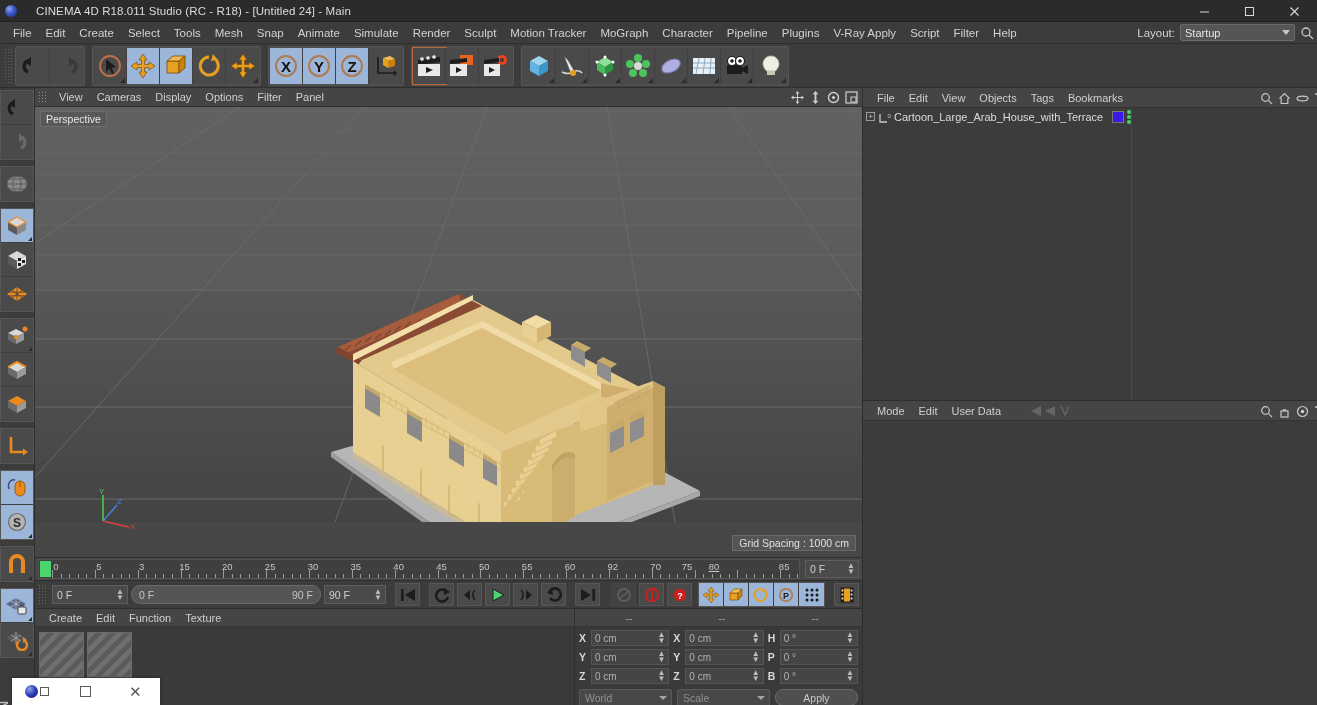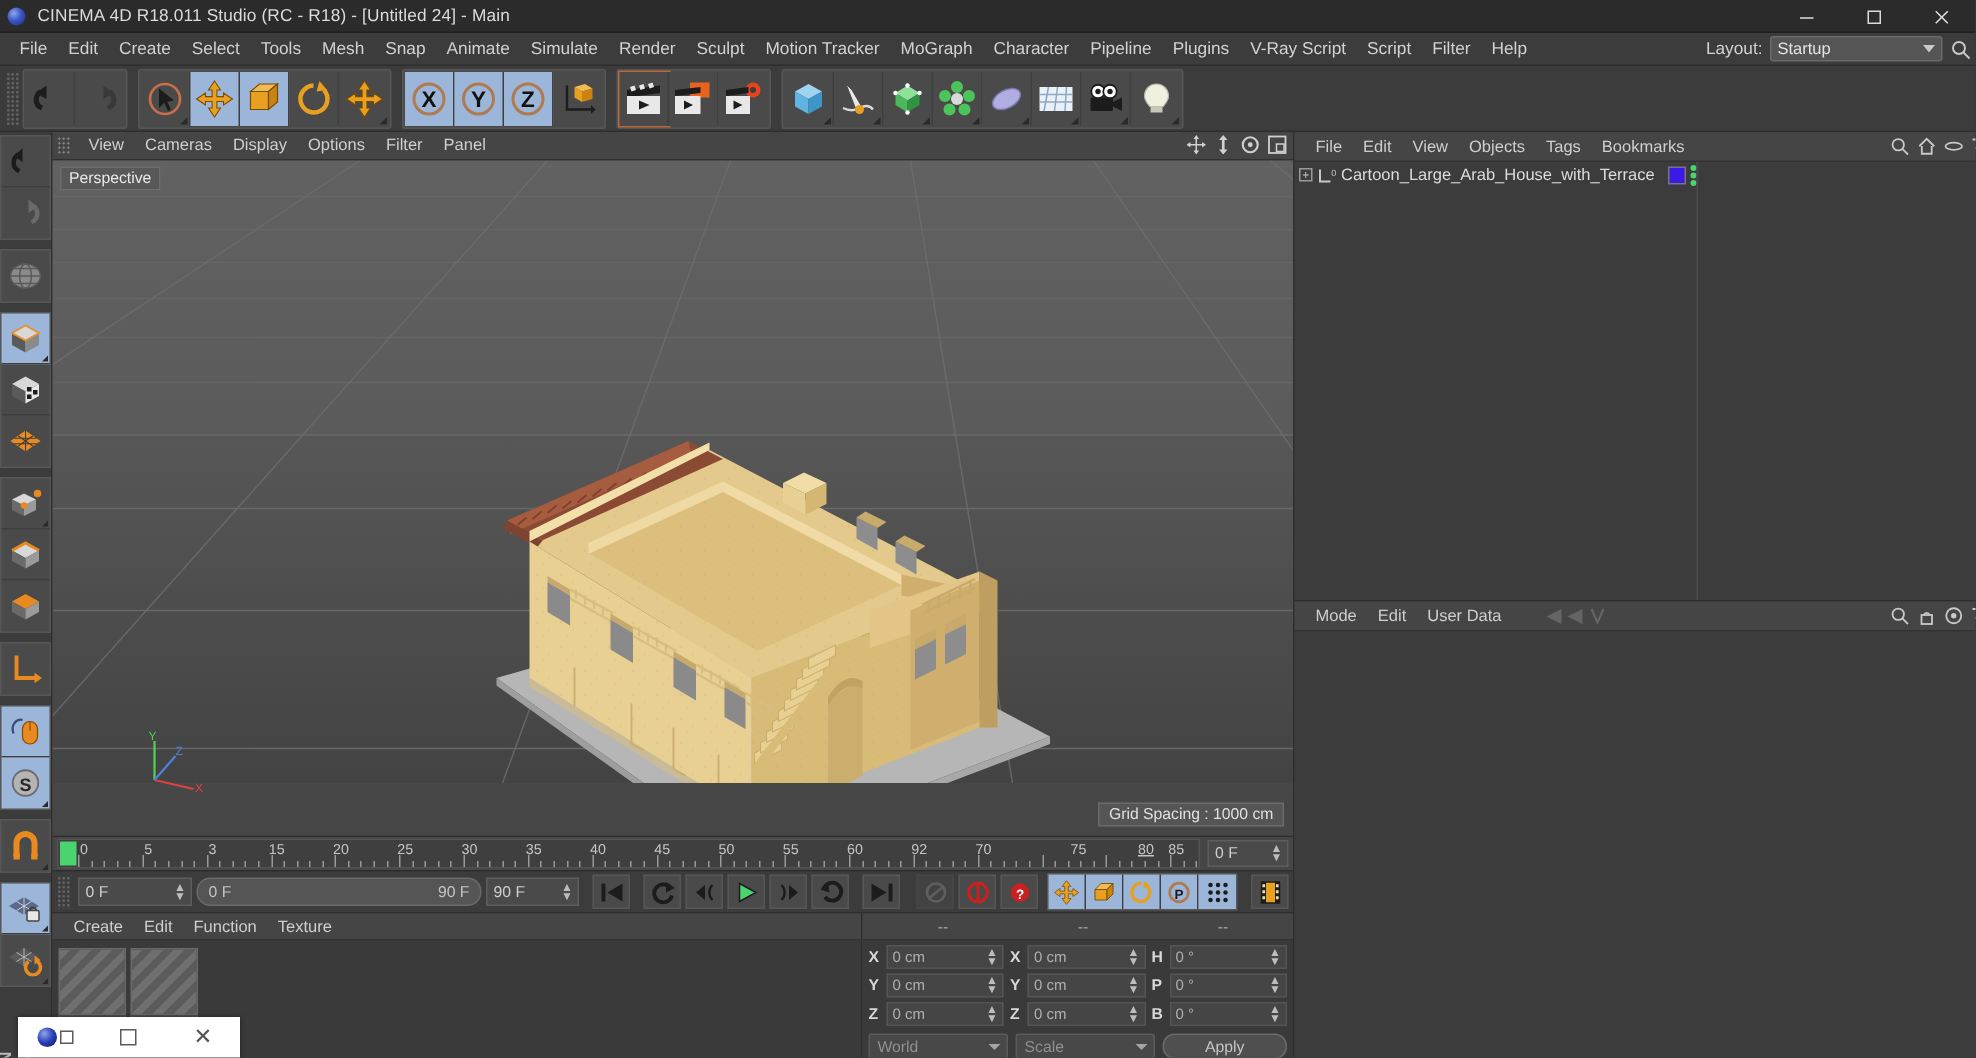--- a/index.html
+++ b/index.html
@@ -5,21 +5,21 @@
   * { box-sizing: border-box; margin:0; padding:0; }
   html,body { width:1317px; height:705px; overflow:hidden; background:#3a3a3a;
     font-family:"Liberation Sans", sans-serif; color:#c8c8c8; }
 
   
   .titlebar { height:22px; background:#2b2b2b; display:flex; align-items:center;
     position:relative; border-bottom:1px solid #1f1f1f; }
   .tb-icon { width:22px; height:22px; display:flex; align-items:center; justify-content:center; }
   .tb-icon .dot { width:12px; height:12px; border-radius:50%;
     background:radial-gradient(circle at 35% 32%, #8fa6e8 0%, #3a55c8 45%, #1a2a7a 100%); }
-  .tb-title { font-size:11.5px; color:#dcdcdc; margin-left:3px; letter-spacing:.1px; }
+  .tb-title { font-size:11.5px; color:#dcdcdc; margin-left:14px; letter-spacing:.1px; }
   .tb-btns { position:absolute; right:0; top:0; height:22px; display:flex; }
   .tb-btn { width:45px; height:22px; display:flex; align-items:center; justify-content:center;
     color:#d8d8d8; font-size:12px; }
   .tb-btn svg { display:block; }
 
   
   .menubar { height:22px; background:#3c3c3c; display:flex; align-items:center;
     position:relative; border-bottom:1px solid #2e2e2e; padding-left:6px; }
   .menu-item { font-size:11.5px; color:#d2d2d2; padding:2px 7px; white-space:nowrap; }
   .layout-wrap { position:absolute; right:22px; top:2px; display:flex; align-items:center; gap:5px; }
@@ -226,21 +226,21 @@
   <span class="menu-item">Snap</span>
   <span class="menu-item">Animate</span>
   <span class="menu-item">Simulate</span>
   <span class="menu-item">Render</span>
   <span class="menu-item">Sculpt</span>
   <span class="menu-item">Motion Tracker</span>
   <span class="menu-item">MoGraph</span>
   <span class="menu-item">Character</span>
   <span class="menu-item">Pipeline</span>
   <span class="menu-item">Plugins</span>
-  <span class="menu-item">V-Ray Script</span>
+  <span class="menu-item">V-Ray Apply</span>
   <span class="menu-item">Script</span>
   <span class="menu-item">Filter</span>
   <span class="menu-item">Help</span>
 
   <div class="layout-wrap">
     <span class="layout-lbl">Layout:</span>
     <div class="layout-sel">
       <span>Startup</span>
       <span class="arw"></span>
     </div>
@@ -959,27 +959,27 @@
           <div class="rtick" style="left: 586.967px; height: 4px;"></div>
           <div class="rtick" style="left: 595.533px; height: 4px;"></div>
           <div class="rtick" style="left: 604.1px; height: 4px;"></div>
           <div class="rtick" style="left: 612.667px; height: 8px;"></div>
           <div class="rlab" style="left: 616.667px;">70</div>
           <div class="rtick" style="left: 621.233px; height: 4px;"></div>
           <div class="rtick" style="left: 629.8px; height: 4px;"></div>
           <div class="rtick" style="left: 638.367px; height: 4px;"></div>
           <div class="rtick" style="left: 646.933px; height: 4px;"></div>
           <div class="rtick" style="left: 655.5px; height: 8px;"></div>
-          <div class="rlab" style="left: 680px;">75</div>
+          <div class="rlab" style="left: 648px;">75</div>
           <div class="rtick" style="left: 664.067px; height: 4px;"></div>
           <div class="rtick" style="left: 672.633px; height: 4px;"></div>
           <div class="rtick" style="left: 681.2px; height: 4px;"></div>
           <div class="rtick" style="left: 689.767px; height: 4px;"></div>
           <div class="rtick" style="left: 698.333px; height: 8px;"></div>
-          <div class="rlab" style="left: 725px; text-decoration: underline;">80</div>
+          <div class="rlab" style="left: 675px; text-decoration: underline;">80</div>
           <div class="rtick" style="left: 706.9px; height: 4px;"></div>
           <div class="rtick" style="left: 715.467px; height: 4px;"></div>
           <div class="rtick" style="left: 724.033px; height: 4px;"></div>
           <div class="rtick" style="left: 732.6px; height: 4px;"></div>
           <div class="rtick" style="left: 741.167px; height: 8px;"></div>
           <div class="rlab" style="left: 745.167px;">85</div>
           <div class="rtick" style="left: 749.733px; height: 4px;"></div>
           <div class="rtick" style="left: 758.3px; height: 4px;"></div>
         </div>
       <div class="tl-field">

